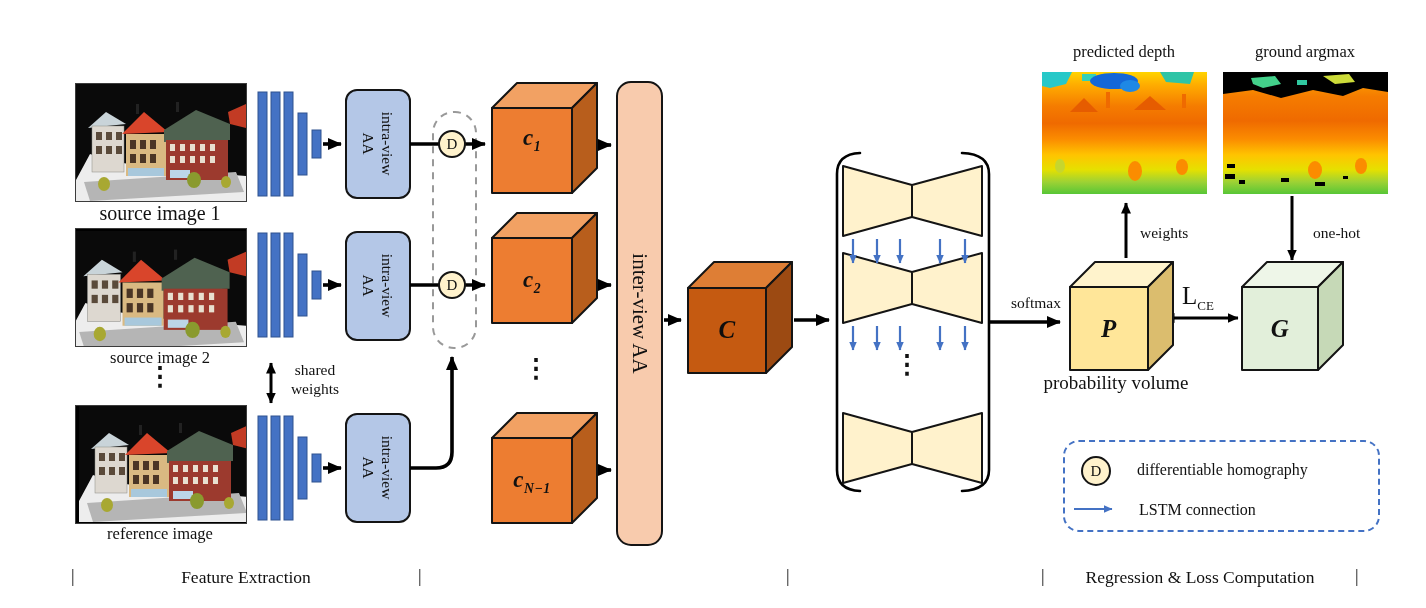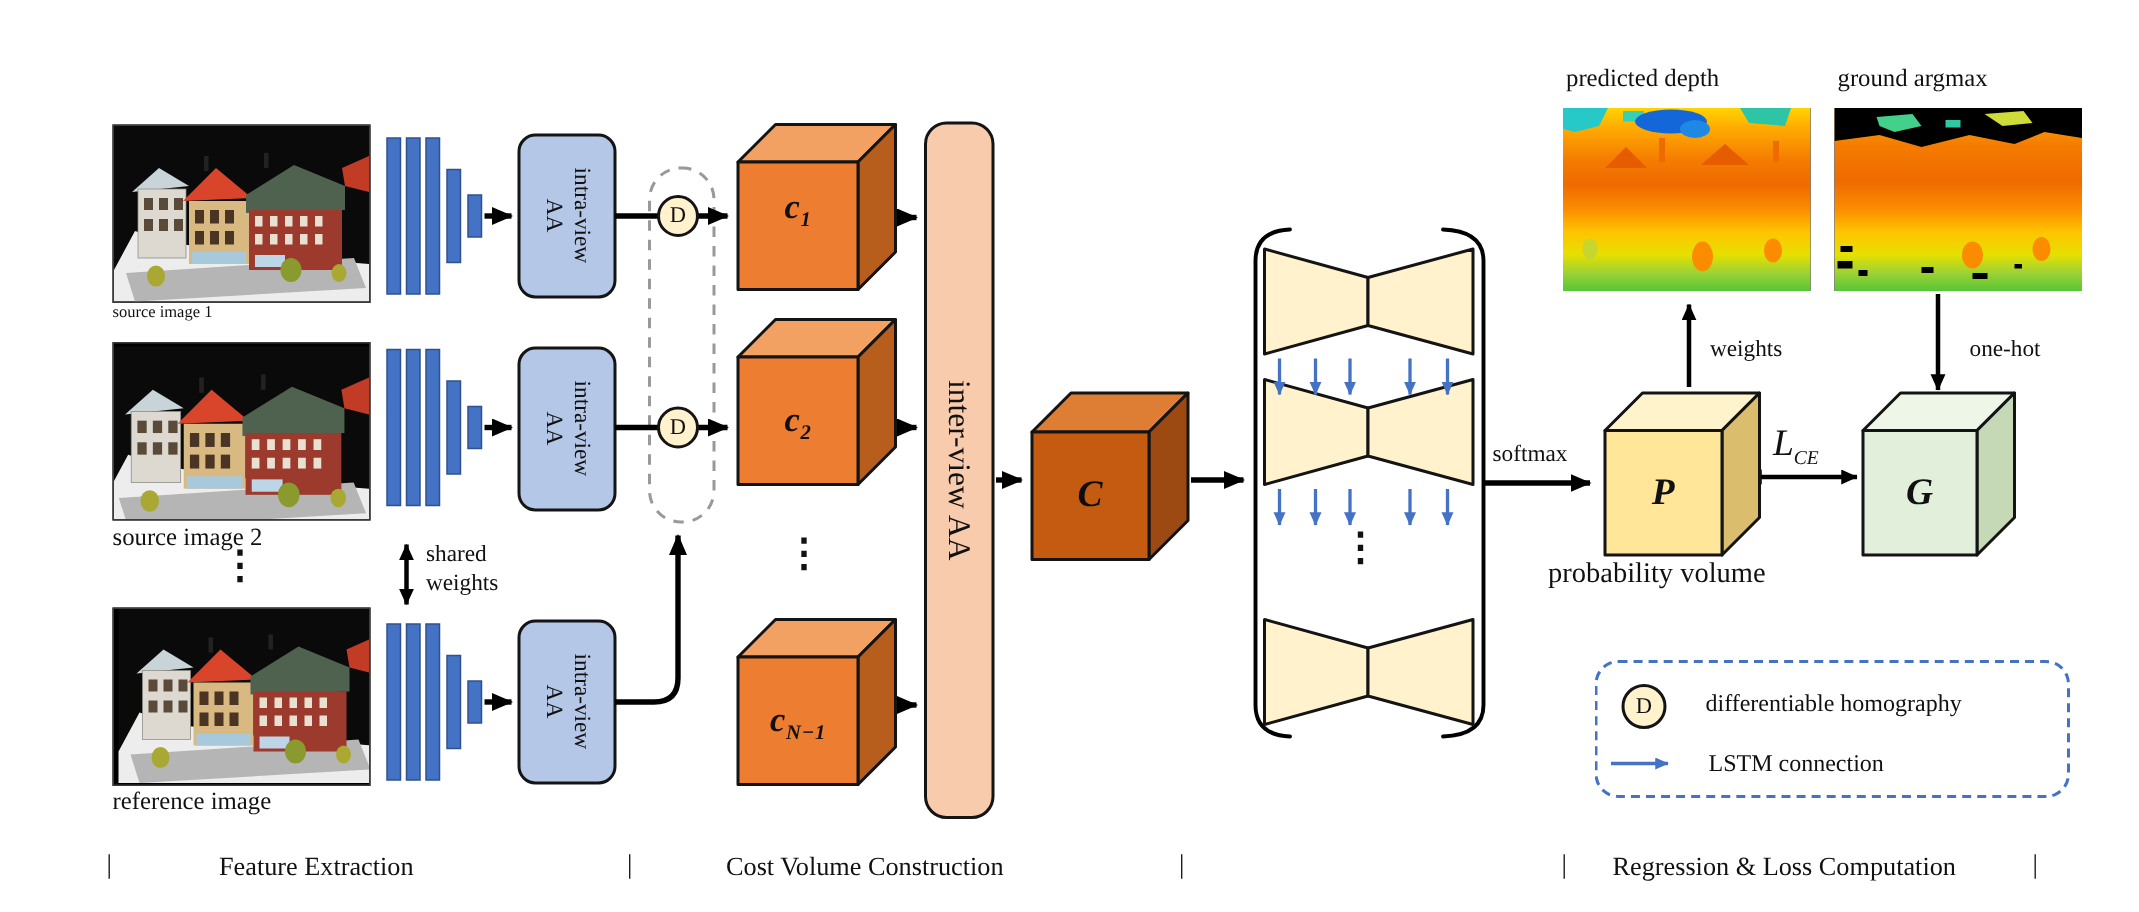--- a/index.html
+++ b/index.html
@@ -1,20 +1,20 @@
 <!DOCTYPE html>
 <html><head>
 <meta charset="utf-8">
 <style>
   html,body{margin:0;padding:0;background:#ffffff;}
   #fig{position:relative;width:1426px;height:608px;background:#ffffff;overflow:hidden;
        font-family:"Liberation Serif","DejaVu Serif",serif;color:#111;}
   #layer{position:absolute;left:0;top:0;z-index:0;}
   .lbl{position:absolute;z-index:2;color:#111;}
-  .center{text-align:left;}
+  .center{text-align:center;}
   .vwrap{position:absolute;z-index:2;display:flex;align-items:center;justify-content:center;}
   .rot90{transform:rotate(90deg);white-space:nowrap;text-align:center;}
   .cube-lbl{position:absolute;z-index:2;font-weight:bold;font-style:italic;
             transform:translate(-50%,-50%);letter-spacing:.5px;}
   .cube-lbl sub{font-size:.6em;font-weight:bold;}
   .dcirc{position:absolute;z-index:3;width:28px;height:28px;border-radius:50%;
          background:#FFF2CC;border:2px solid #141414;display:flex;align-items:center;
          justify-content:center;font-size:15px;box-sizing:border-box;}
   .imgbox{position:absolute;z-index:1;border:1px solid #3c3c3c;background:#000;}
   .dots{position:absolute;z-index:2;font-size:26px;font-weight:bold;text-align:center;line-height:1;}
@@ -206,21 +206,21 @@
     <svg width="170" height="117" viewBox="0 0 170 117">
         <use href="#town" transform="translate(-5,2) scale(1.03)"></use>
       </svg>
   </div>
   <div class="imgbox" style="left:75px;top:405px;width:170px;height:117px">
     <svg width="170" height="117" viewBox="0 0 170 117">
         <use href="#town" transform="translate(3,-1)"></use>
       </svg>
   </div>
 
-  <div class="lbl center" style="left:75px;top:202px;width:170px;font-size:11px">source image 1</div>
+  <div class="lbl center" style="left:75px;top:202px;width:170px;font-size:20px">source image 1</div>
   <div class="lbl center" style="left:75px;top:348px;width:170px;font-size:16.5px">source image 2</div>
   <div class="lbl center" style="left:75px;top:524px;width:170px;font-size:16.5px">reference image</div>
 
   <div class="dots" style="left:146px;top:364px;width:28px">⋮</div>
 
   <div class="lbl center" style="left:284px;top:360px;width:62px;font-size:15.5px;line-height:1.25">shared weights</div>
 
   <div class="vwrap" style="left:346px;top:90px;width:64px;height:108px">
     <div class="rot90" style="font-size:15.5px;line-height:1.2">
       <div>intra-view</div>
@@ -267,21 +267,21 @@
   <div class="dots" style="left:893px;top:352px;width:28px">⋮</div>
 
   <div class="lbl center" style="left:995px;top:294px;width:82px;font-size:15.5px">softmax</div>
   <div class="lbl" style="left:1140px;top:224px;font-size:15.5px">weights</div>
   <div class="lbl" style="left:1313px;top:224px;font-size:15.5px">one-hot</div>
 
   <div class="cube-lbl" style="left:1109px;top:329px;font-size:25px">P</div>
   <div class="cube-lbl" style="left:1280px;top:329px;font-size:25px">G</div>
   <div class="lbl center" style="left:1032px;top:372px;width:168px;font-size:19px">probability volume</div>
 
-  <div class="lbl" style="left:1182px;top:282px;font-size:25px;font-style:italic">
+  <div class="lbl" style="left:1182px;top:282px;font-size:25px;">
     <span>L</span><sub style="font-size:13px">CE</sub>
   </div>
 
   <div class="lbl center" style="left:1044px;top:42px;width:160px;font-size:16.5px">predicted depth</div>
   <div class="lbl center" style="left:1225px;top:42px;width:160px;font-size:16.5px">ground argmax</div>
 
   <div class="imgbox" style="left:1042px;top:72px;width:165px;height:122px;border:none">
     <svg width="165" height="122" viewBox="0 0 165 122">
       <defs>
         <linearGradient id="gpd" x1="0" y1="0" x2="0" y2="1">
@@ -350,16 +350,15 @@
     <div class="lbl" style="left:74px;top:59px;font-size:16px">LSTM connection</div>
   </div>
 
   <div class="sep" style="left:71px;top:566px">|</div>
   <div class="sep" style="left:418px;top:566px">|</div>
   <div class="sep" style="left:786px;top:566px">|</div>
   <div class="sep" style="left:1041px;top:566px">|</div>
   <div class="sep" style="left:1355px;top:566px">|</div>
 
   <div class="lbl center" style="left:146px;top:567px;width:200px;font-size:17.5px">Feature Extraction</div>
-  <div class="lbl center" style="left:484px;top:567px;width:240px;font-size:17.5px">Cost Volume Construction</div>
   <div class="lbl center" style="left:1075px;top:567px;width:250px;font-size:17.5px">Regression &amp; Loss Computation</div>
 
 </div>
 
 </body></html>

